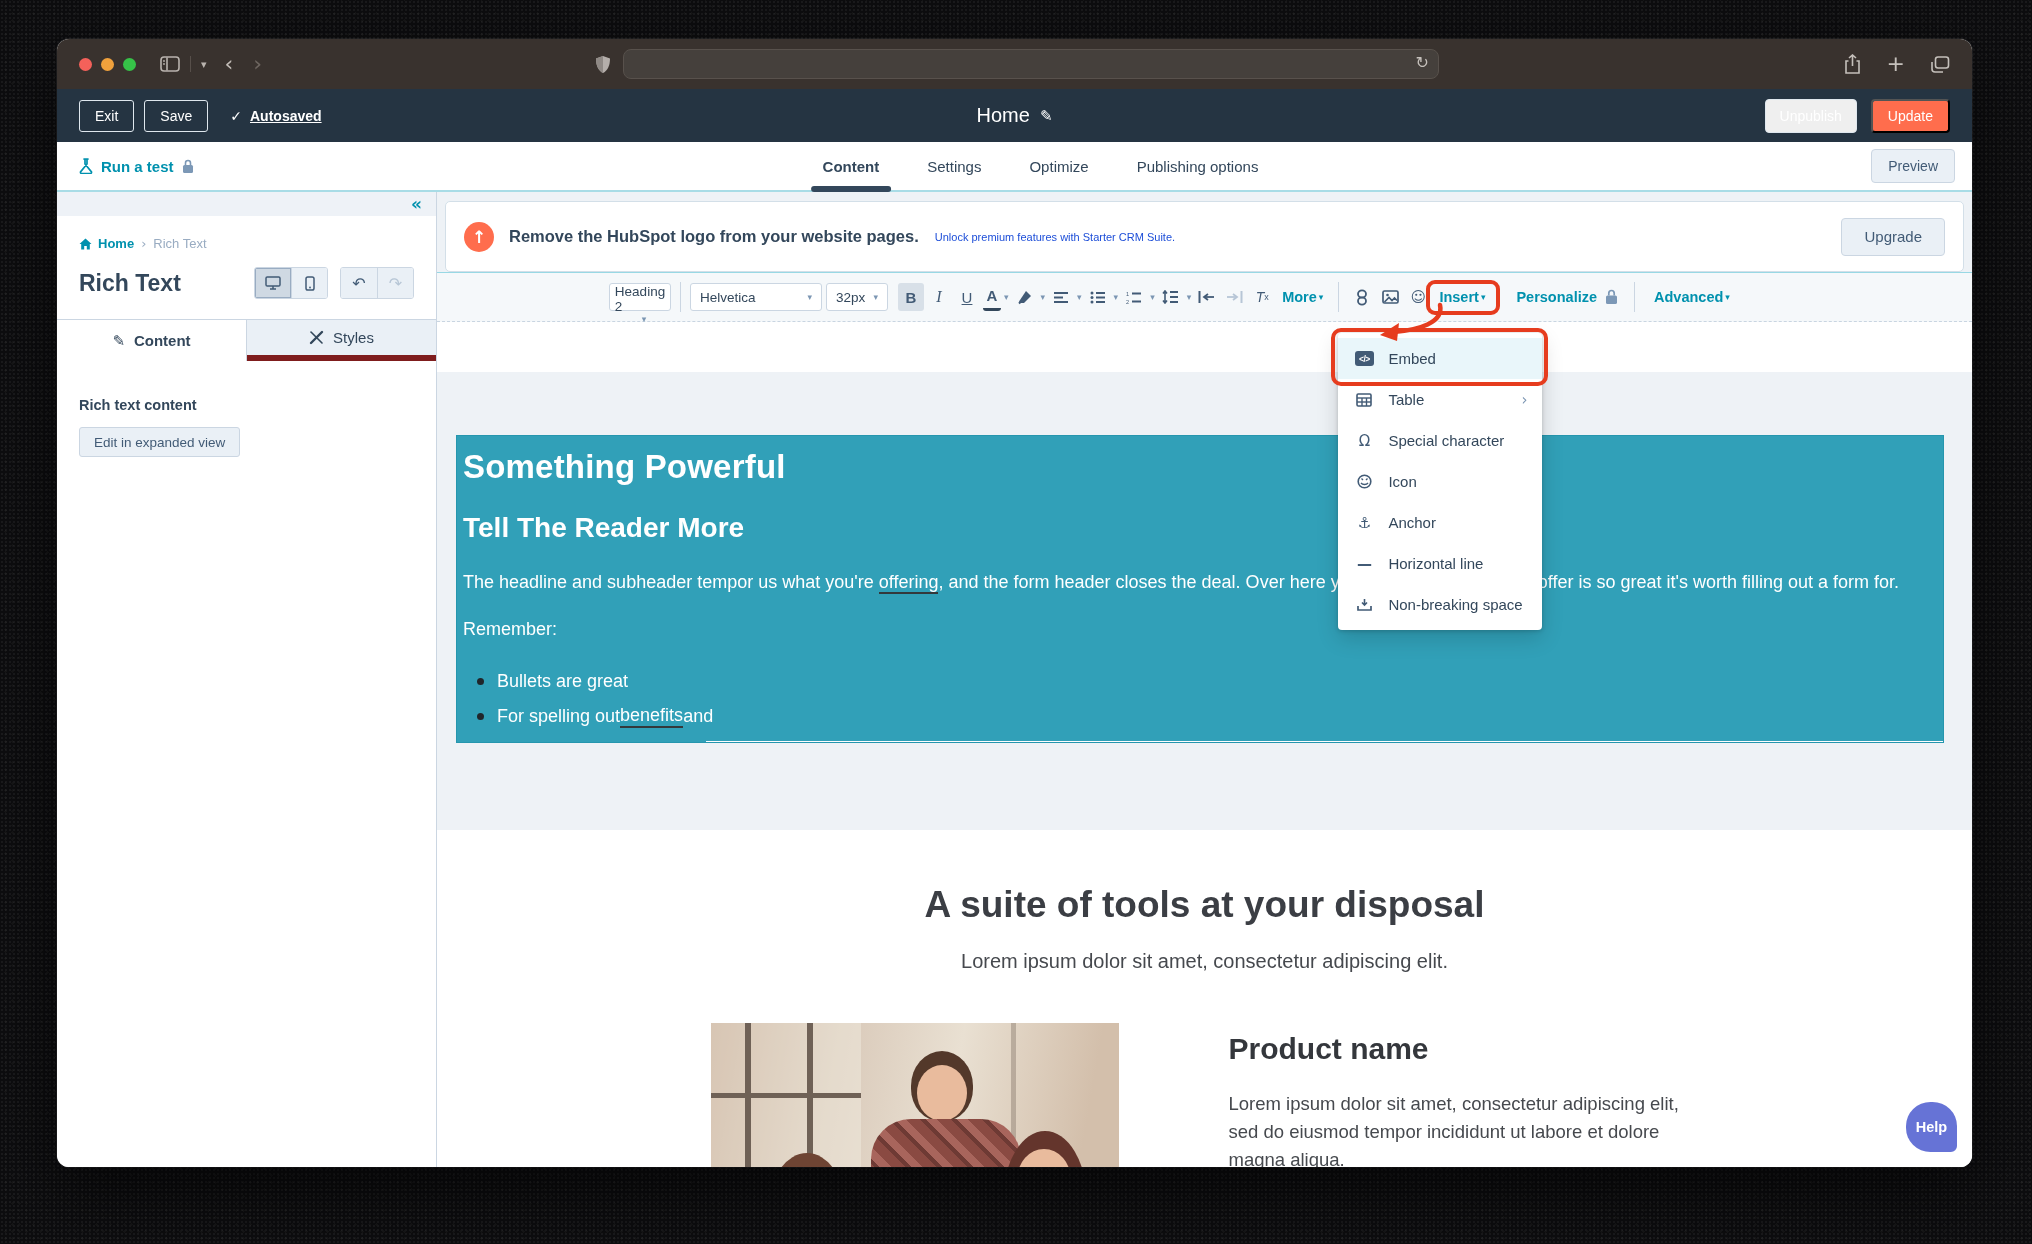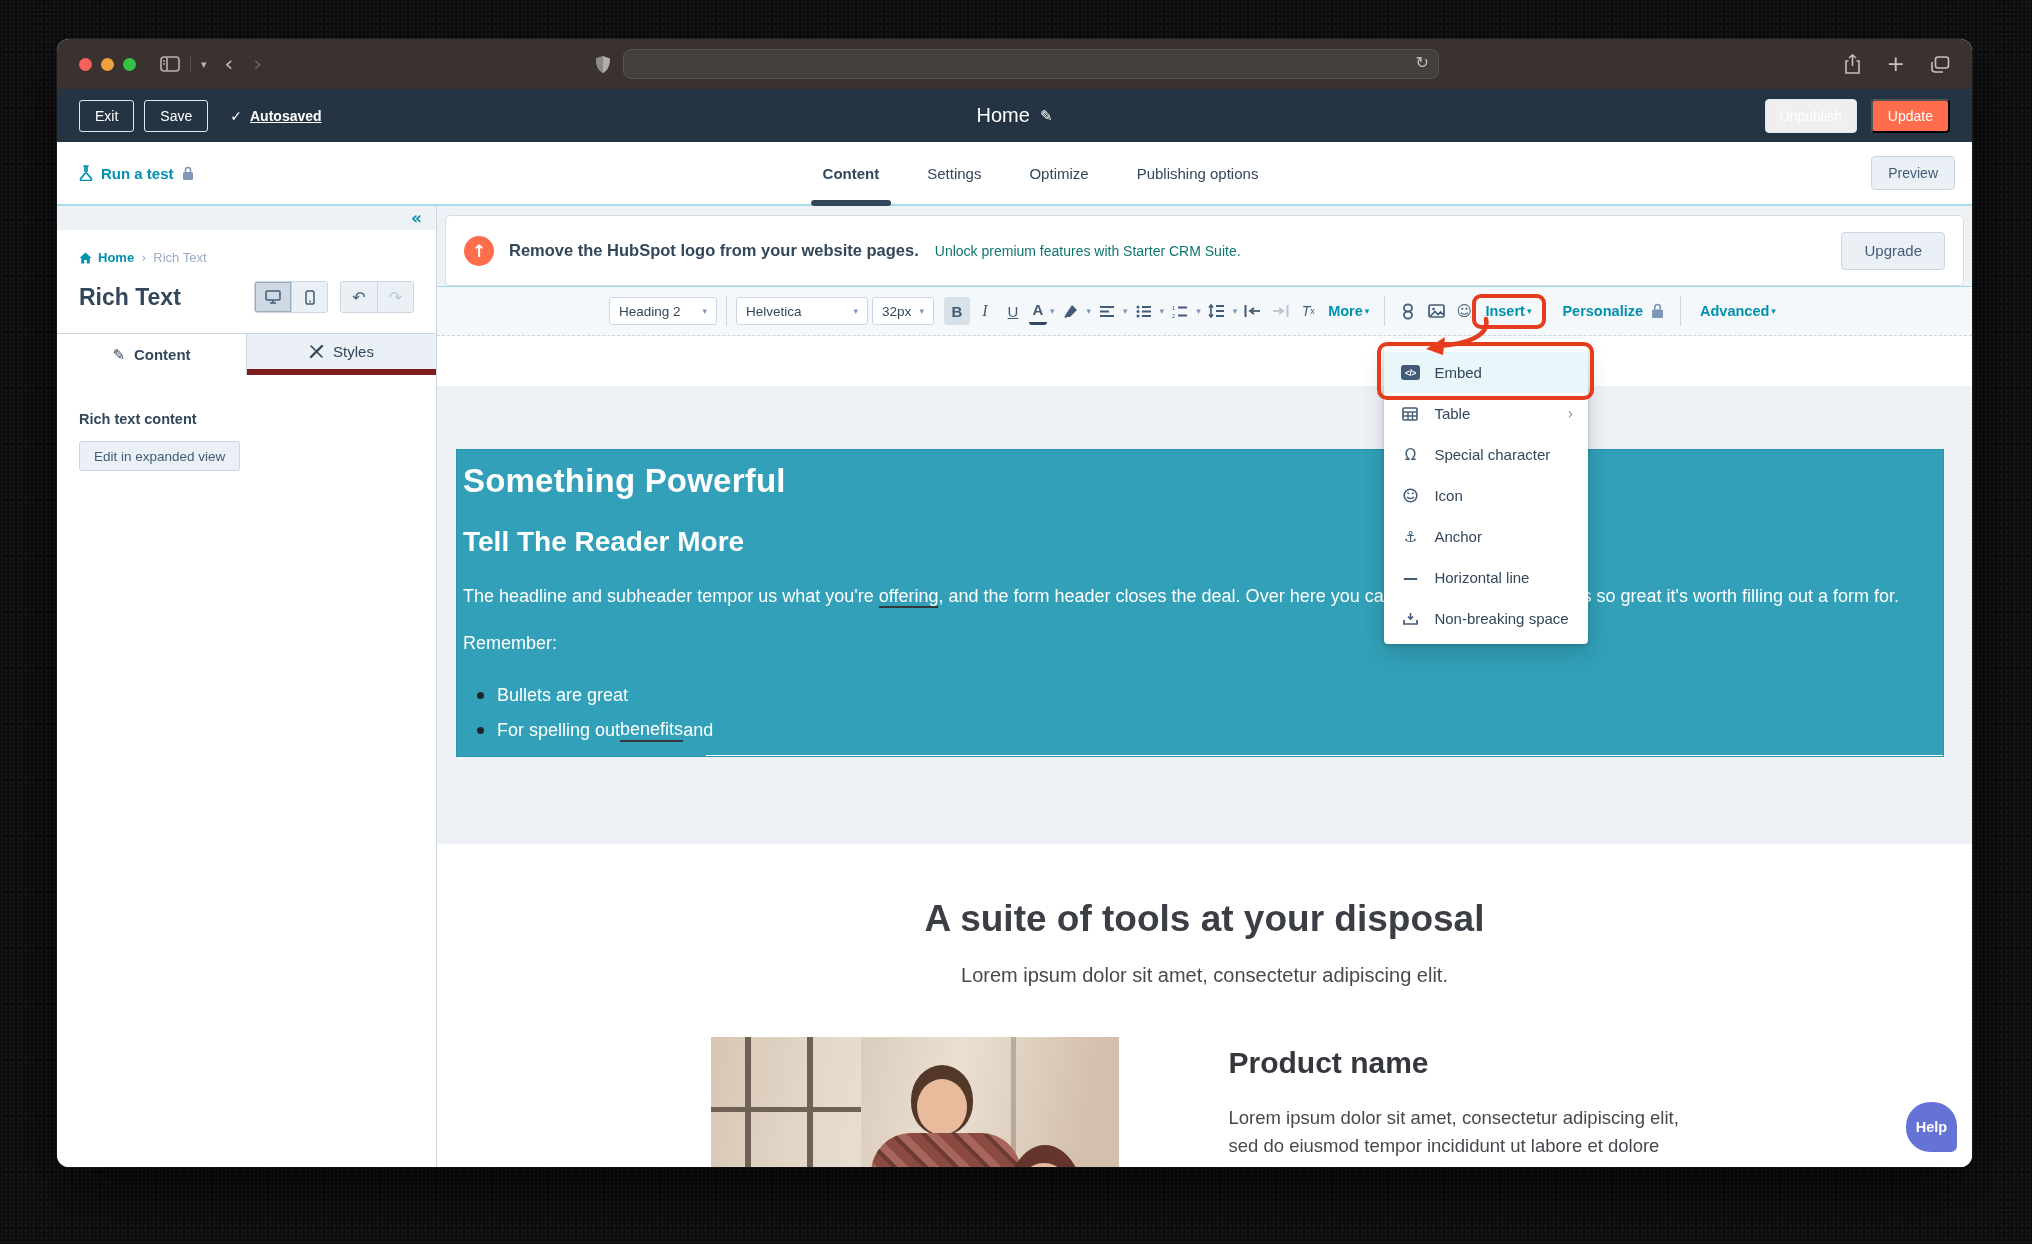--- a/index.html
+++ b/index.html
@@ -44,21 +44,21 @@
   .btn-outline-w { height:32px; padding:0 15px; border:1px solid #dfe7ee; border-radius:3px; color:#fff; font-size:14px; display:flex; align-items:center; background:transparent; }
   .autosaved { color:#fff; font-size:14px; font-weight:700; margin-left:22px; display:flex; align-items:center; gap:8px; }
   .autosaved u { text-decoration:underline; }
   .page-title { position:absolute; left:50%; transform:translateX(-50%); color:#fff; font-size:20px; display:flex; align-items:center; gap:10px; font-weight:500; }
   .pencil { font-size:15px; }
   .navy-right { margin-left:auto; display:flex; gap:14px; align-items:center; }
   .btn-update { height:34px; padding:0 15px; background:#ff6d4d; border-radius:4px; color:#fff; font-size:14px; display:flex; align-items:center; }
   .btn-unpublish { height:34px; padding:0 14px; border:1px solid #dfe7ee; border-radius:4px; color:#fff; font-size:14px; display:flex; align-items:center; }
 
   
-  .tabrow { height:64px; background:#fff; flex:0 0 auto; display:flex; align-items:center; border-bottom:2px solid #a8dce6; position:relative; }
+  .tabrow { height:50px; background:#fff; flex:0 0 auto; display:flex; align-items:center; border-bottom:2px solid #a8dce6; position:relative; }
   .runatest { display:flex; align-items:center; gap:8px; margin-left:22px; color:#0091ae; font-weight:700; font-size:15px; }
   .main-tabs { position:absolute; left:50%; transform:translateX(26px) translateX(-50%); display:flex; gap:48px; height:100%; align-items:center; }
   .mtab { font-size:15px; color:#33475b; position:relative; height:100%; display:flex; align-items:center; }
   .mtab.active { font-weight:700; }
   .mtab.active::after { content:""; position:absolute; left:-12px; right:-12px; bottom:-2px; height:6px; background:#33475b; border-radius:3px; }
   .btn-light { background:#eaf0f6; border:1px solid #cbd6e2; border-radius:4px; color:#425b76; display:flex; align-items:center; justify-content:center; }
   .preview { height:34px; padding:0 16px; font-size:14px; margin-left:auto; margin-right:17px; }
 
   
   .body-row { flex:1; display:flex; overflow:hidden; }
@@ -82,21 +82,21 @@
   .sb-tab.on { background:#fff; font-weight:700; border-right:1px solid #cbd6e2; }
   .sb-tab.off { background:#eaf0f6; border-bottom:6px solid #7f1d1d; }
   .field-label { margin:36px 22px 0; font-size:14.5px; font-weight:700; color:#33475b; }
   .edit-exp { margin:14px 22px 0; height:30px; padding:0 14px; font-size:13.5px; width:max-content; border-radius:3px; }
 
   
   .main { flex:1; background:#eef2f6; display:flex; flex-direction:column; position:relative; overflow:hidden; }
   .banner { margin:9px 8px 0; height:71px; background:#fff; border:1px solid #d3dfe8; border-radius:5px; display:flex; align-items:center; padding:0 18px; }
   .ban-ic { width:30px; height:30px; border-radius:50%; background:#ff6d4d; color:#fff; display:flex; align-items:center; justify-content:center; font-size:17px; font-weight:700; margin-right:15px; flex:0 0 auto; }
   .ban-bold { font-size:16.5px; font-weight:700; color:#33475b; }
-  .ban-reg { font-size:14px; color:#0f766e; margin-left:16px; }
+  .ban-reg { font-size:11px; color:#1d4ed8; margin-left:16px; }
   .upgrade { margin-left:auto; height:38px; padding:0 22px; font-size:15px; font-weight:500; }
 
   .toolbar { height:50px; background:#f5f8fa; border-top:1px solid #98d8e4; border-bottom:1px dashed #c9d5e1; display:flex; align-items:center; padding-left:172px; flex:0 0 auto; }
   .tb-sel { height:28px; background:#fff; border:1px solid #cbd6e2; border-radius:3px; display:flex; align-items:center; justify-content:space-between; padding:0 9px; font-size:13.5px; color:#33475b; }
   .caret { font-size:9px; color:#7c96b3; margin-left:8px; }
   .tb-sep { width:1px; height:30px; background:#cbd6e2; margin:0 9px; flex:0 0 auto; }
   .tb-ic { min-width:26px; height:28px; display:flex; align-items:center; justify-content:center; color:#425b76; font-size:15px; border-radius:3px; margin:0 1px; }
   .tb-ic.active { background:#d8e0e8; }
   .tb-group { display:flex; align-items:center; margin:0 1px; }
   .tb-group .caret { margin-left:2px; }
@@ -319,21 +319,21 @@
     <div class="main">
 
       <div class="banner">
         <span class="ban-ic glyph">↑</span>
         <span class="ban-bold">Remove the HubSpot logo from your website pages.</span>
         <span class="ban-reg">Unlock premium features with Starter CRM Suite.</span>
         <button class="btn-light upgrade">Upgrade</button>
       </div>
 
       <div class="toolbar">
-        <div class="tb-sel" style="width:108px;">
+        <div class="tb-sel" style="width:62px;flex-direction:column;">
           <span>Heading 2</span>
             <span class="caret glyph">▾</span>
         </div>
         <span class="tb-sep"></span>
         <div class="tb-sel" style="width:132px;">
           <span>Helvetica</span>
             <span class="caret glyph">▾</span>
         </div>
         <div class="tb-sel" style="width:62px;margin-left:4px;">
           <span>32px</span>

